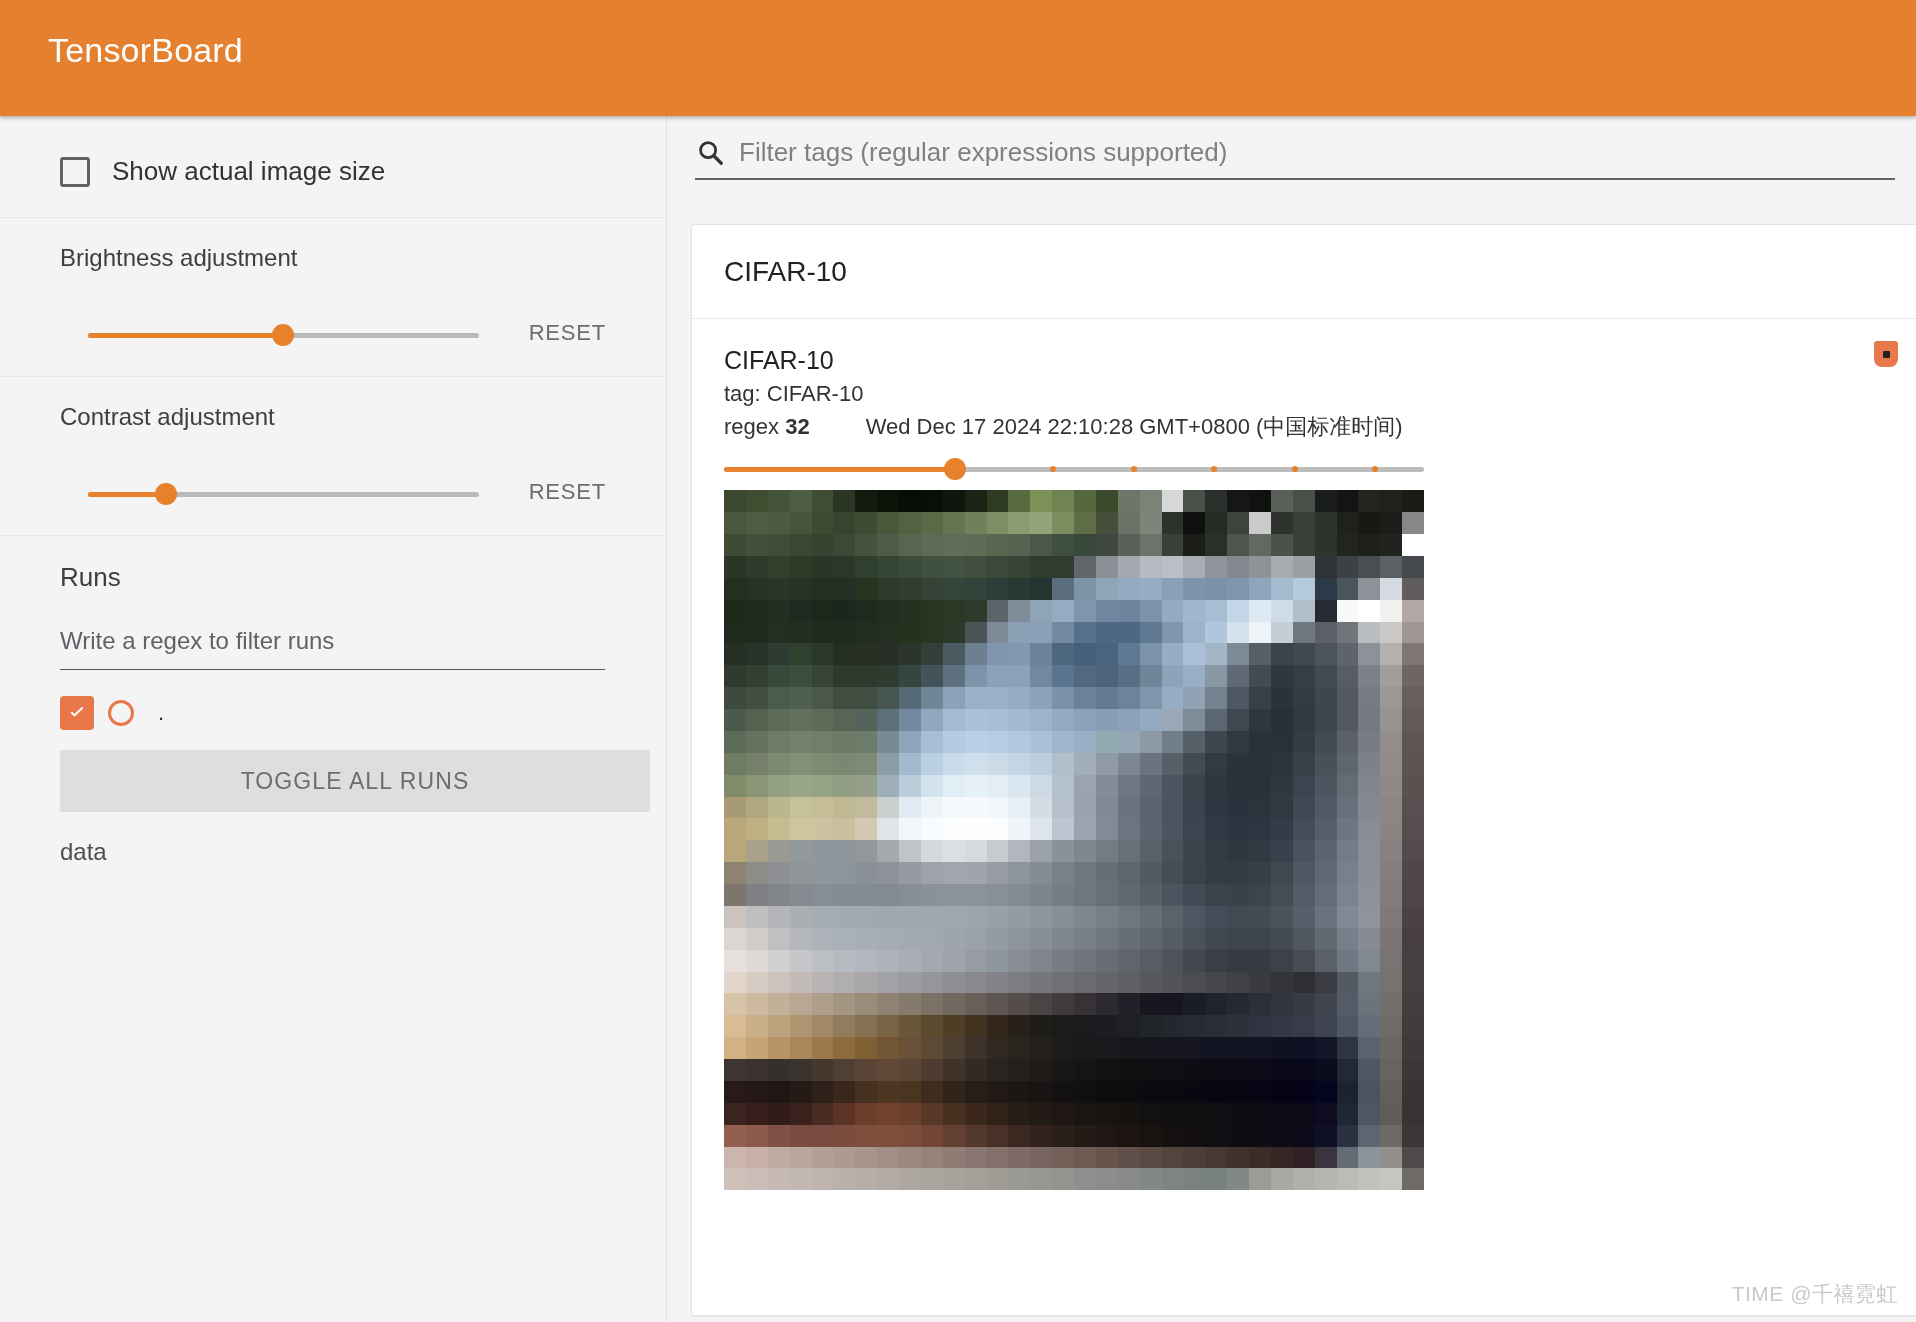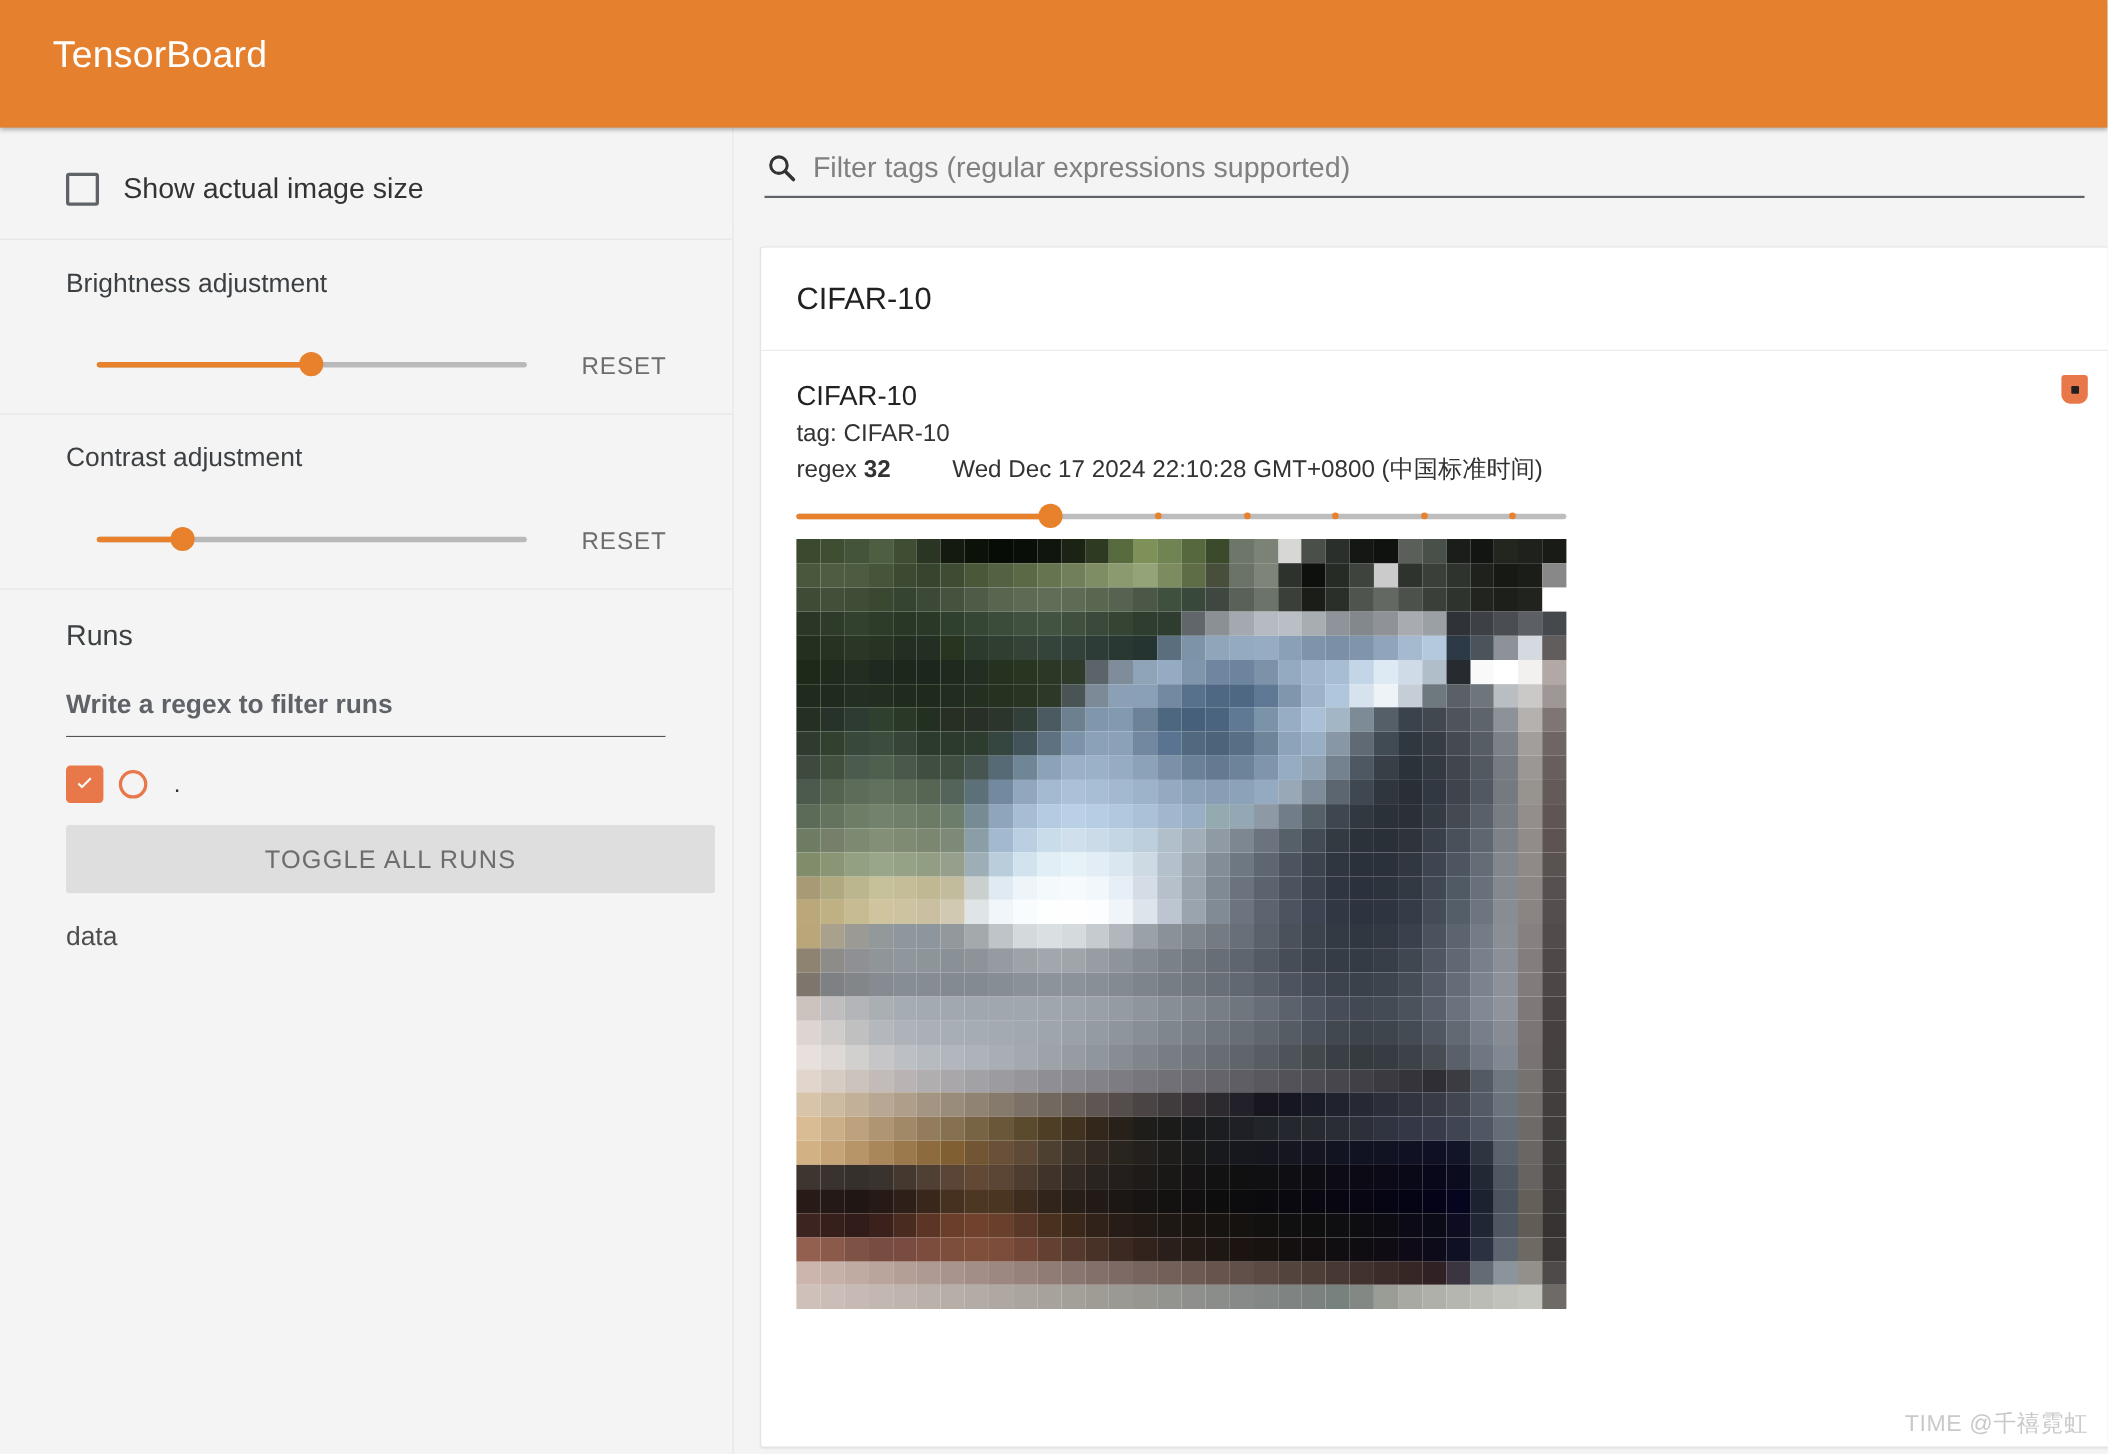--- a/index.html
+++ b/index.html
@@ -51,37 +51,37 @@
   }
   .sec { padding: 26px 60px 30px 60px; border-bottom: 1px solid #e4e4e4; }
   .sec.nobord { border-bottom: none; }
   .checkrow { display: flex; align-items: center; gap: 22px; padding-top: 14px; }
   .cbox {
     width: 30px; height: 30px; border: 3px solid #5f6368; border-radius: 3px;
     background: transparent; cursor: pointer;
   }
   .checkrow .lbl { font-size: 26px; color: #333333; }
   .sec-title { font-size: 24px; color: #3c4043; margin-bottom: 40px; }
-  .sliderrow { display: flex; align-items: flex-start; margin-top: 48px; }
+  .sliderrow { display: flex; align-items: flex-end; margin-top: 48px; }
   .slider { position: relative; width: 405px; height: 22px; cursor: pointer; margin-left: 28px; }
   .track { position: absolute; top: 9px; left: 0; right: 0; height: 5px; background: #b9b9b9; border-radius: 3px; }
   .fill { position: absolute; top: 9px; left: 0; height: 5px; background: #e8812b; border-radius: 3px; }
   .thumb {
     position: absolute; top: 0px; width: 22px; height: 22px;
     background: #e8812b; border-radius: 50%; transform: translateX(-11px);
   }
   .reset {
     margin-left: 50px; font-size: 22px; letter-spacing: .8px;
     color: #6d6d6d; cursor: pointer; user-select: none;
   }
   .runs-title { font-size: 26px; color: #3c4043; margin-bottom: 34px; }
   .regex-input {
     width: 545px; border: none; border-bottom: 1px solid #555; background: transparent;
     font-family: "Liberation Sans", sans-serif; font-size: 24px; color: #333;
-    padding: 0 0 14px 0; outline: none; display: block; font-weight: bold;
+    padding: 0 0 14px 0; outline: none; display: block;
   }
   .regex-input::placeholder { color: #5f6368; }
   .runrow { display: flex; align-items: center; gap: 14px; margin-top: 26px; }
   .run-cbox {
     width: 34px; height: 34px; border-radius: 4px; background: #e8784a;
     display: flex; align-items: center; justify-content: center; cursor: pointer;
   }
   .run-cbox svg { display: block; }
   .run-circle {
     width: 26px; height: 26px; border: 3px solid #e8784a; border-radius: 50%;

